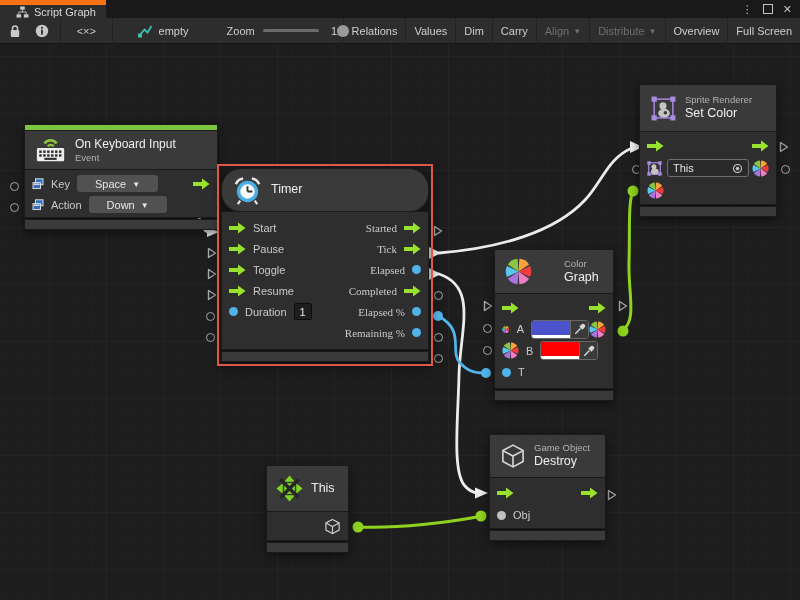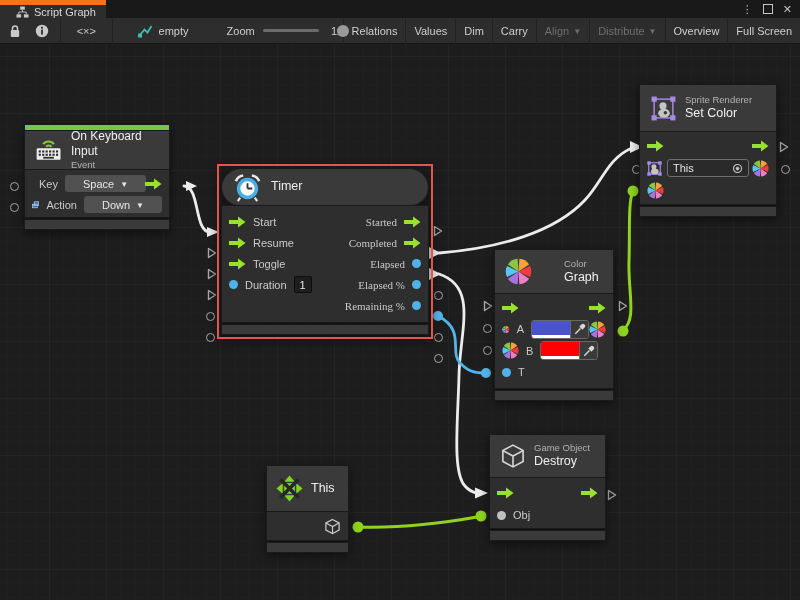--- a/index.html
+++ b/index.html
@@ -235,21 +235,21 @@
     </svg>
   <div class="pcirc" style="left:631.5px;top:164.5px;"></div>
   <svg class="ptri" style="left:779px;top:141px;" viewBox="0 0 10 12" stroke="#a8a8a8">
       <use href="#triport"></use>
     </svg>
   <div class="pcirc" style="left:780.5px;top:164.5px;"></div>
   <svg class="ptri" style="left:607px;top:489px;" viewBox="0 0 10 12" stroke="#a8a8a8">
       <use href="#triport"></use>
     </svg>
 
-  <div class="node" style="left:25px;top:125px;width:144px;">
+  <div class="node" style="left:25px;top:125px;width:192px;">
     <div class="eventbar npart" style="background: rgb(124, 197, 63);"></div>
     <div class="nheader npart" style="height:39px;">
       <svg width="32" height="28" viewBox="0 0 34 28">
         <path d="M10 7 a8 8 0 0 1 13 0" fill="none" stroke="#8cc63f" stroke-width="2.6"></path>
         <path d="M13.5 10 a4.5 4.5 0 0 1 6.5 0" fill="none" stroke="#8cc63f" stroke-width="2.4"></path>
         <rect x="2" y="12" width="29" height="14" rx="1.5" fill="#ededed"></rect>
         <g fill="#2e2e2e">
           <rect x="4.5" y="14.5" width="2.6" height="2.6"></rect>
             <rect x="8.7" y="14.5" width="2.6" height="2.6"></rect>
             <rect x="12.9" y="14.5" width="2.6" height="2.6"></rect>
@@ -302,21 +302,21 @@
             <span>Down</span>
             <span class="caret">▼</span>
           </span>
         </div>
       </div>
     </div>
     <div class="nfooter npart"></div>
   </div>
 
   <div class="node" style="left:222px;top:169px;width:206px;outline:2px solid #e2574b;outline-offset:3px;">
-    <div class="nheader npart" style="height:37px;border-radius:19px;">
+    <div class="nheader npart" style="height:43px;border-radius:19px;">
       <svg width="31" height="31" viewBox="0 0 32 32">
         <path d="M4 9.5 A9.5 9.5 0 0 1 11.5 3.5" fill="none" stroke="#e8e8e8" stroke-width="2.6"></path>
         <path d="M28 9.5 A9.5 9.5 0 0 0 20.5 3.5" fill="none" stroke="#e8e8e8" stroke-width="2.6"></path>
         <path d="M8.5 26.5 L6 30 M23.5 26.5 L26 30" stroke="#e8e8e8" stroke-width="2.2"></path>
         <circle cx="16" cy="17" r="9.2" fill="#fafafa" stroke="#49aee4" stroke-width="3.6"></circle>
         <path d="M16 17 V11.5 M16 17 H21" stroke="#333" stroke-width="1.9" fill="none"></path>
       </svg>
       <div class="titl">Timer</div>
     </div>
     <div class="nbody npart" style="padding:5px 0 6px;">
@@ -332,39 +332,53 @@
             <svg class="flowa" viewBox="0 0 17 12" fill="#98e12e">
               <use href="#flowarrow"></use>
             </svg>
           </div>
       </div>
       <div class="prow">
         <div class="lhs">
             <svg class="flowa" viewBox="0 0 17 12" fill="#98e12e">
               <use href="#flowarrow"></use>
             </svg>
-            <span>Resume</span>
-          </div>
-        <div class="rhs">
-            <span>Completed</span>
+            <span>Pause</span>
+          </div>
+        <div class="rhs">
+            <span>Tick</span>
             <svg class="flowa" viewBox="0 0 17 12" fill="#98e12e">
               <use href="#flowarrow"></use>
             </svg>
           </div>
       </div>
       <div class="prow">
         <div class="lhs">
             <svg class="flowa" viewBox="0 0 17 12" fill="#98e12e">
               <use href="#flowarrow"></use>
             </svg>
             <span>Toggle</span>
           </div>
         <div class="rhs">
             <span>Elapsed</span>
             <span class="dot" style="background:#4fb2e8;"></span>
+          </div>
+      </div>
+      <div class="prow">
+        <div class="lhs">
+            <svg class="flowa" viewBox="0 0 17 12" fill="#98e12e">
+              <use href="#flowarrow"></use>
+            </svg>
+            <span>Resume</span>
+          </div>
+        <div class="rhs">
+            <span>Completed</span>
+            <svg class="flowa" viewBox="0 0 17 12" fill="#98e12e">
+              <use href="#flowarrow"></use>
+            </svg>
           </div>
       </div>
       <div class="prow">
         <div class="lhs">
             <span class="dot" style="background:#4fb2e8;"></span>
             <span>Duration</span>
             <span class="valuebox">1</span>
           </div>
         <div class="rhs">
             <span>Elapsed %</span>

